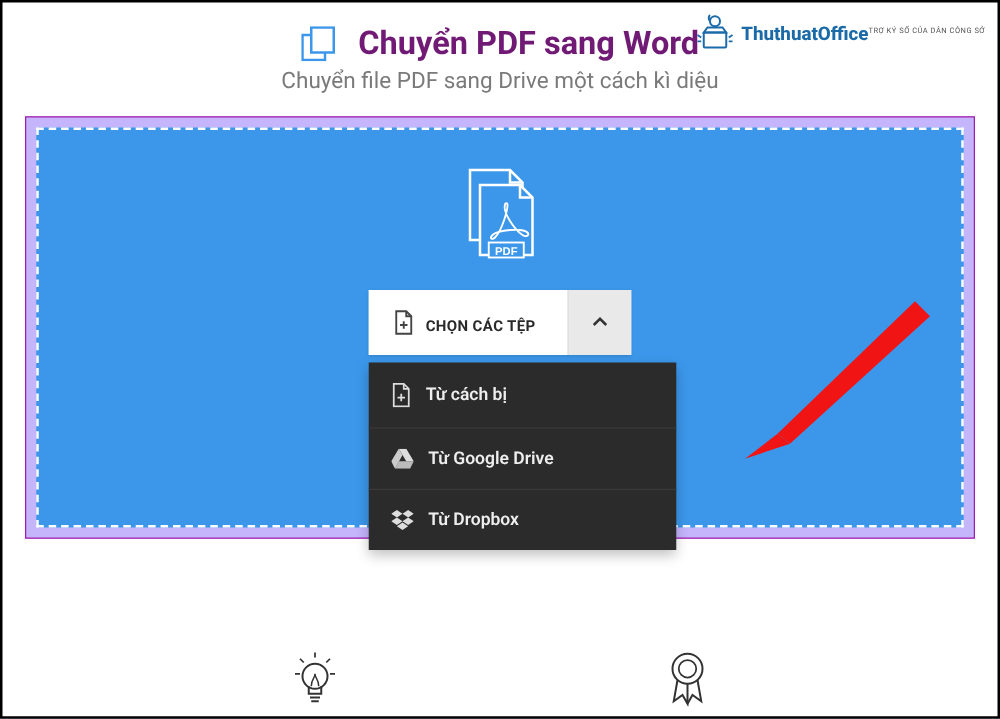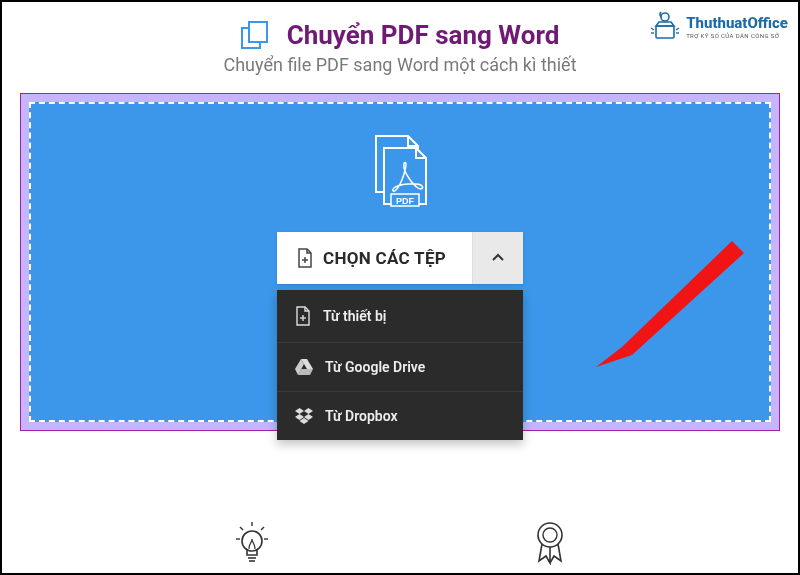--- a/index.html
+++ b/index.html
@@ -36,21 +36,21 @@
     .watermark {
       position: absolute;
       top: 8px;
       right: 10px;
       display: flex;
       align-items: center;
       gap: 6px;
     }
     .watermark-text {
       display: flex;
-      flex-direction: column;
+      flex-direction: row;
       line-height: 1;
     }
     .watermark-brand {
       font-size: 15px;
       font-weight: 800;
       color: #1c6ba9;
     }
     .watermark-tag {
       font-size: 6px;
       letter-spacing: 0.4px;
@@ -85,21 +85,21 @@
       background: #fff;
       box-shadow: 0 1px 3px rgba(0,0,0,.15);
       cursor: pointer;
       user-select: none;
     }
     .choose-main {
       display: flex;
       align-items: flex-end;
       gap: 10px;
       padding: 16px 26px 16px 20px;
-      font-size: 17px;
+      font-size: 12px;
       font-weight: 700;
       color: #2a2a2a;
       letter-spacing: 0.3px;
       background: #fff;
     }
     .choose-toggle {
       display: flex;
       align-items: center;
       justify-content: center;
       padding: 0 18px;
@@ -171,21 +171,21 @@
 <div class="header">
   <div class="header-title-row">
     <span class="docs-icon">
       <svg width="34" height="28" viewBox="0 0 34 28">
         <rect x="1" y="7" width="18" height="20" fill="none" stroke="#3c97ea" stroke-width="2"></rect>
         <rect x="8" y="1" width="18" height="20" fill="#fff" stroke="#3c97ea" stroke-width="2"></rect>
       </svg>
     </span>
     <h1 class="header-title">Chuyển PDF sang Word</h1>
   </div>
-  <div class="header-sub">Chuyển file PDF sang Word một cách kì thiết</div>
+  <div class="header-sub">Chuyển file PDF sang Drive một cách kì diệu</div>
 </div>
 
 <div class="drop-area-outer">
   <div class="drop-area">
 
     <div class="pdf-stack">
       <svg width="64" height="76" viewBox="0 0 64 76">
         <path d="M8 2 H40 L50 12 V58 H8 Z" fill="#3c97ea" stroke="#fff" stroke-width="2"></path>
         <path d="M40 2 V12 H50" fill="none" stroke="#fff" stroke-width="2"></path>
         <path d="M16 14 H48 L58 24 V70 H16 Z" fill="#3c97ea" stroke="#fff" stroke-width="2"></path>
@@ -215,21 +215,21 @@
       </div>
 
       <div class="dropdown">
         <div class="dropdown-item">
           <svg width="16" height="20" viewBox="0 0 16 20">
             <path d="M2 1 H10 L14 5 V19 H2 Z" fill="none" stroke="#ddd" stroke-width="1.4"></path>
             <path d="M10 1 V5 H14" fill="none" stroke="#ddd" stroke-width="1.4"></path>
             <line x1="8" y1="9" x2="8" y2="15" stroke="#ddd" stroke-width="1.4"></line>
             <line x1="5" y1="12" x2="11" y2="12" stroke="#ddd" stroke-width="1.4"></line>
           </svg>
-          <span>Từ thiết bị</span>
+          <span>Từ cách bị</span>
         </div>
         <div class="dropdown-item">
           <svg width="18" height="16" viewBox="0 0 18 16">
             <path d="M6 0 L12 0 L18 10 L12 10 Z" fill="#ddd"></path>
             <path d="M6 0 L0 10 L3 16 L9 5 Z" fill="#ccc"></path>
             <path d="M3 16 L15 16 L18 10 L6 10 Z" fill="#bbb"></path>
           </svg>
           <span>Từ Google Drive</span>
         </div>
         <div class="dropdown-item">

